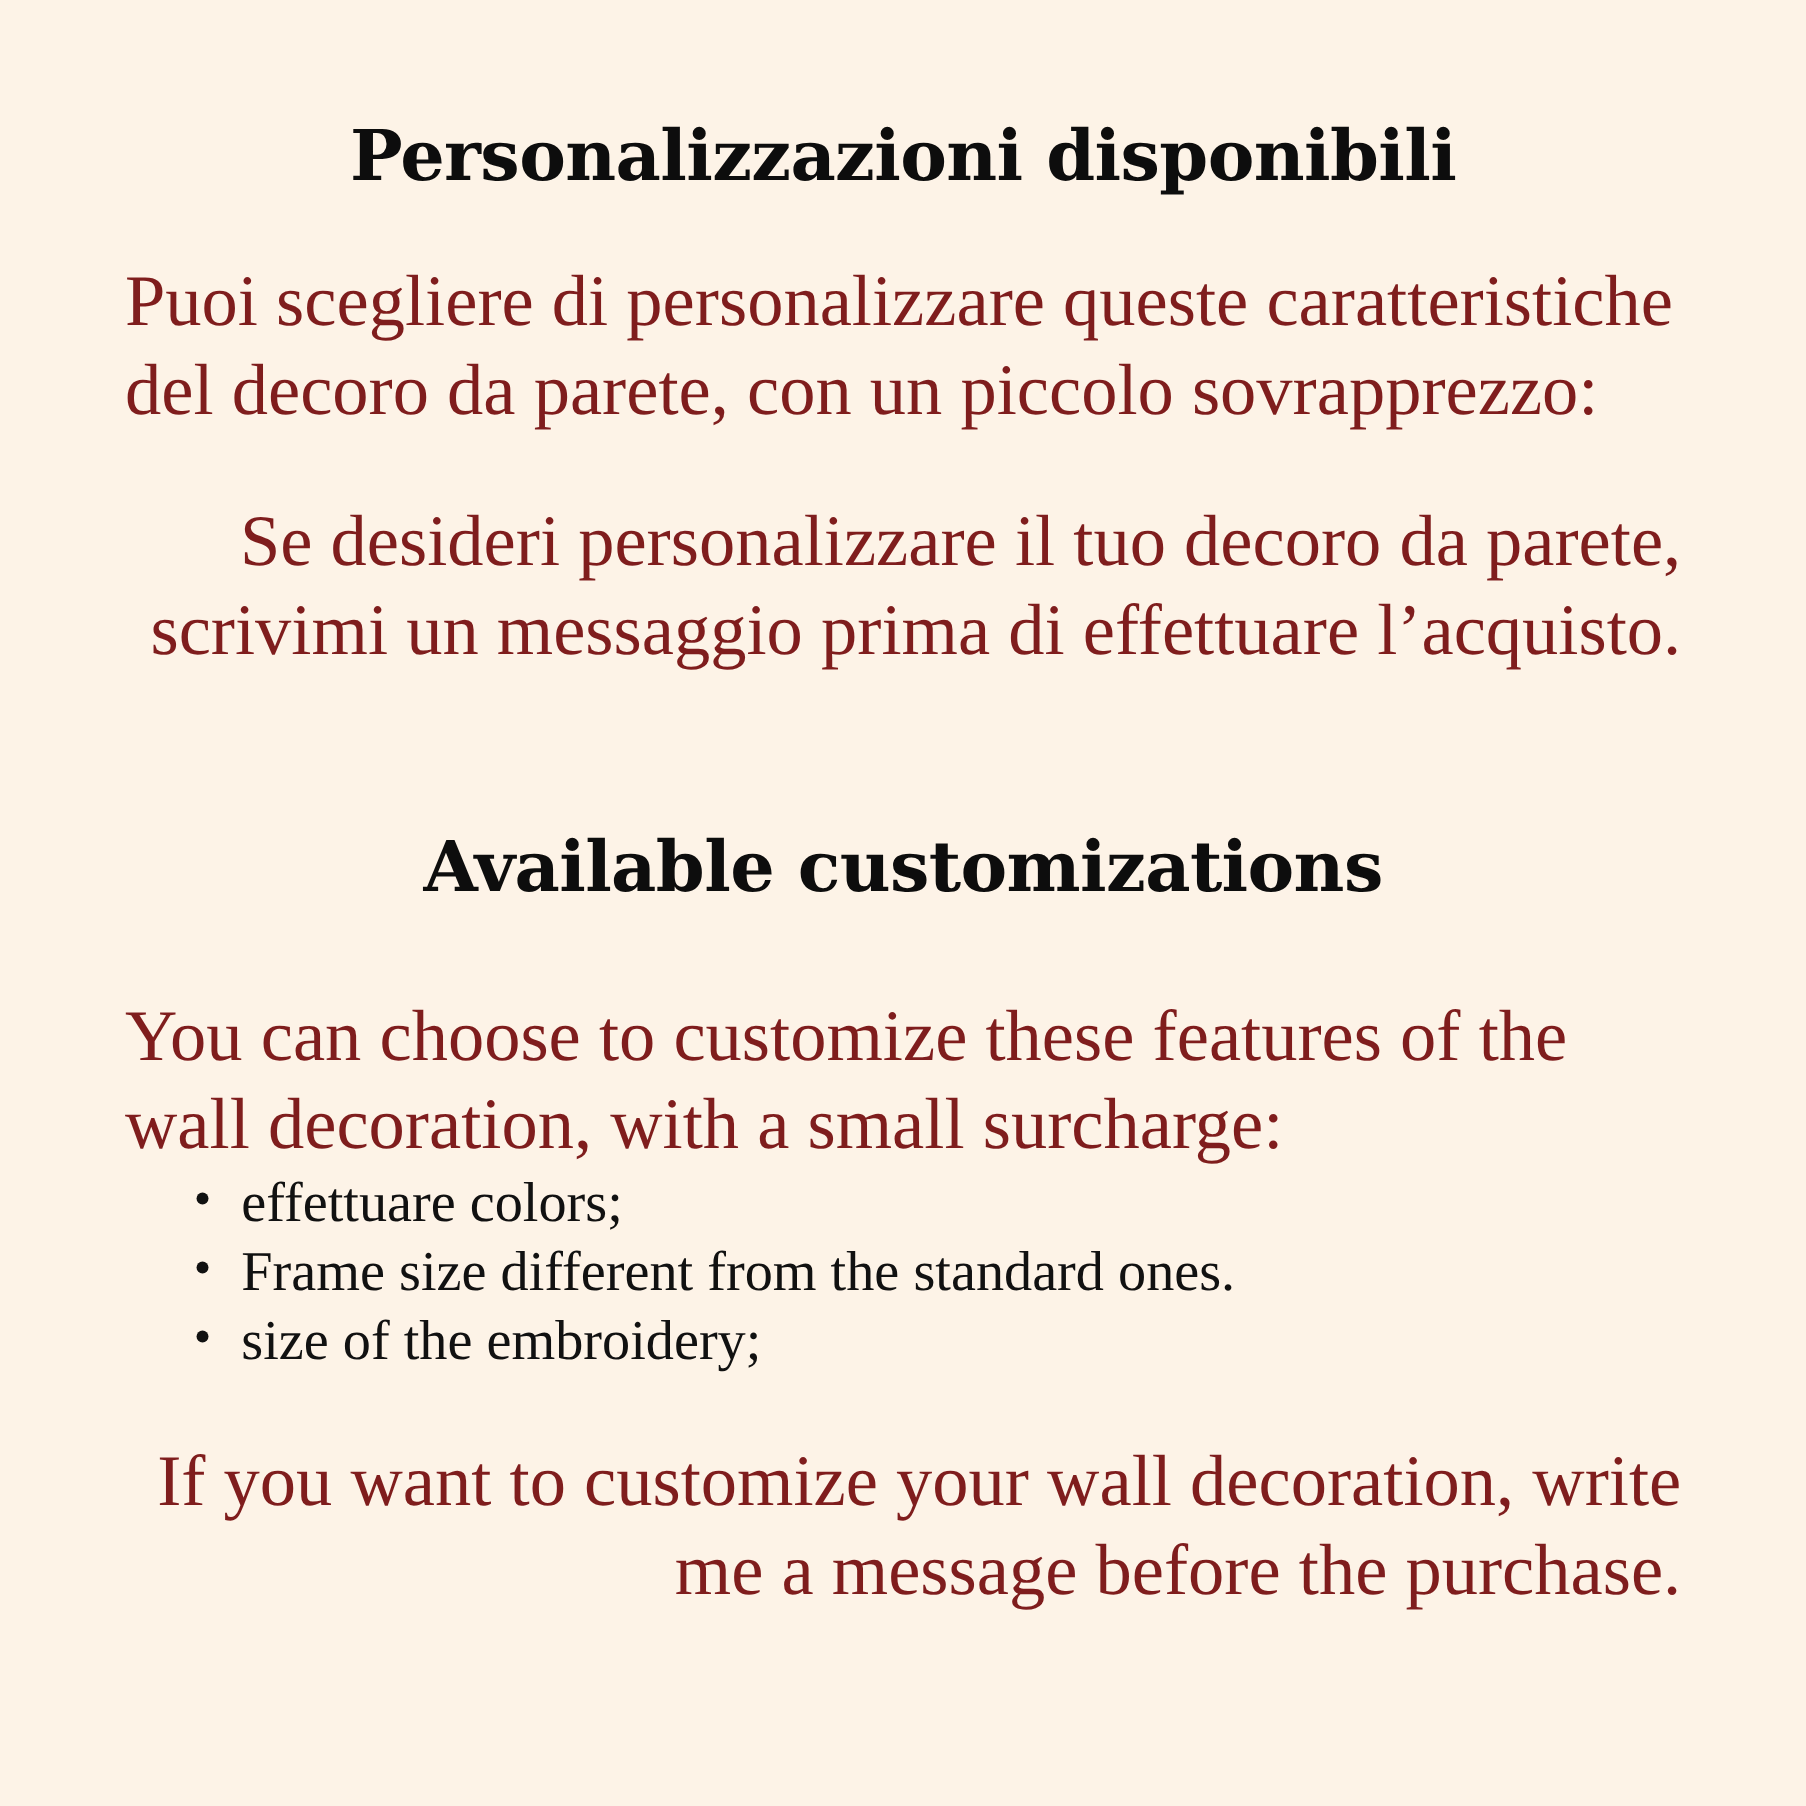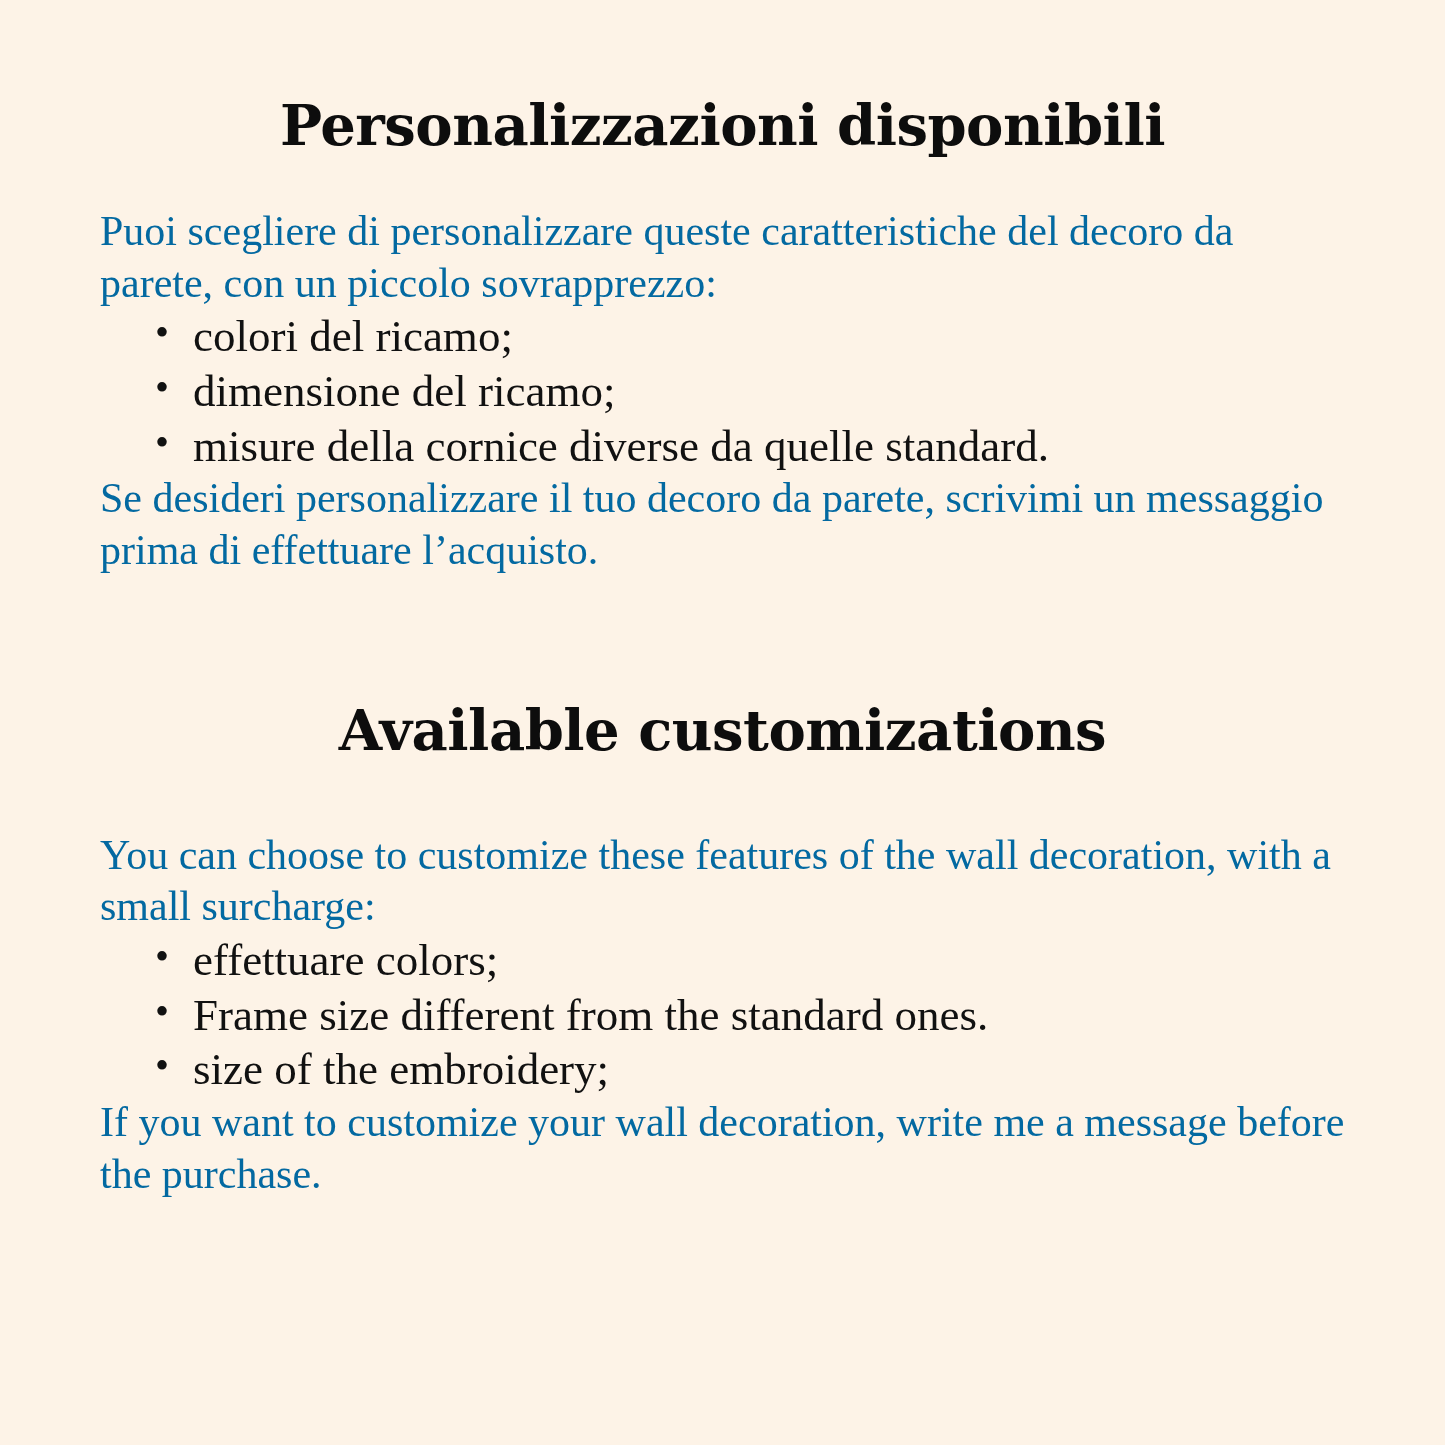--- a/index.html
+++ b/index.html
@@ -30,32 +30,34 @@
     color: #0d0d0d;
     line-height: 1.05;
   }
   .title-it {
     padding-top: 58px;
   }
   .title-en {
     padding-top: 88px;
   }
   .para {
-    font-size: 42px;
+    font-size: 58px;
     line-height: 1.22;
-    color: #0369a1;
+    color: #7f1d1d;
     margin: 0;
   }
   .para.block-top-it {
     margin-top: 52px;
   }
   .para.block-top-en {
     margin-top: 70px;
   }
   .para.block-gap {
+    margin-top: 50px;
+    text-align: right;
   }
   ul.bullets {
     list-style: none;
     margin: 0;
     padding: 0 0 0 55px;
   }
   ul.bullets li {
     font-size: 45px;
     line-height: 1.22;
     position: relative;
@@ -72,25 +74,20 @@
 </style>
 </head>
 <body>
 
 <div class="page">
 
   <h1 class="section-title title-it">Personalizzazioni disponibili</h1>
 
   <p class="para block-top-it">Puoi scegliere di personalizzare queste caratteristiche del decoro da parete, con un piccolo sovrapprezzo:</p>
 
-  <ul class="bullets">
-    <li>colori del ricamo;</li>
-    <li>dimensione del ricamo;</li>
-    <li>misure della cornice diverse da quelle standard.</li>
-  </ul>
 
   <p class="para block-gap">Se desideri personalizzare il tuo decoro da parete, scrivimi un messaggio prima di effettuare l’acquisto.</p>
 
   <h1 class="section-title title-en">Available customizations</h1>
 
   <p class="para block-top-en">You can choose to customize these features of the wall decoration, with a small surcharge:</p>
 
   <ul class="bullets">
     <li>effettuare colors;</li>
     <li>Frame size different from the standard ones.</li>

